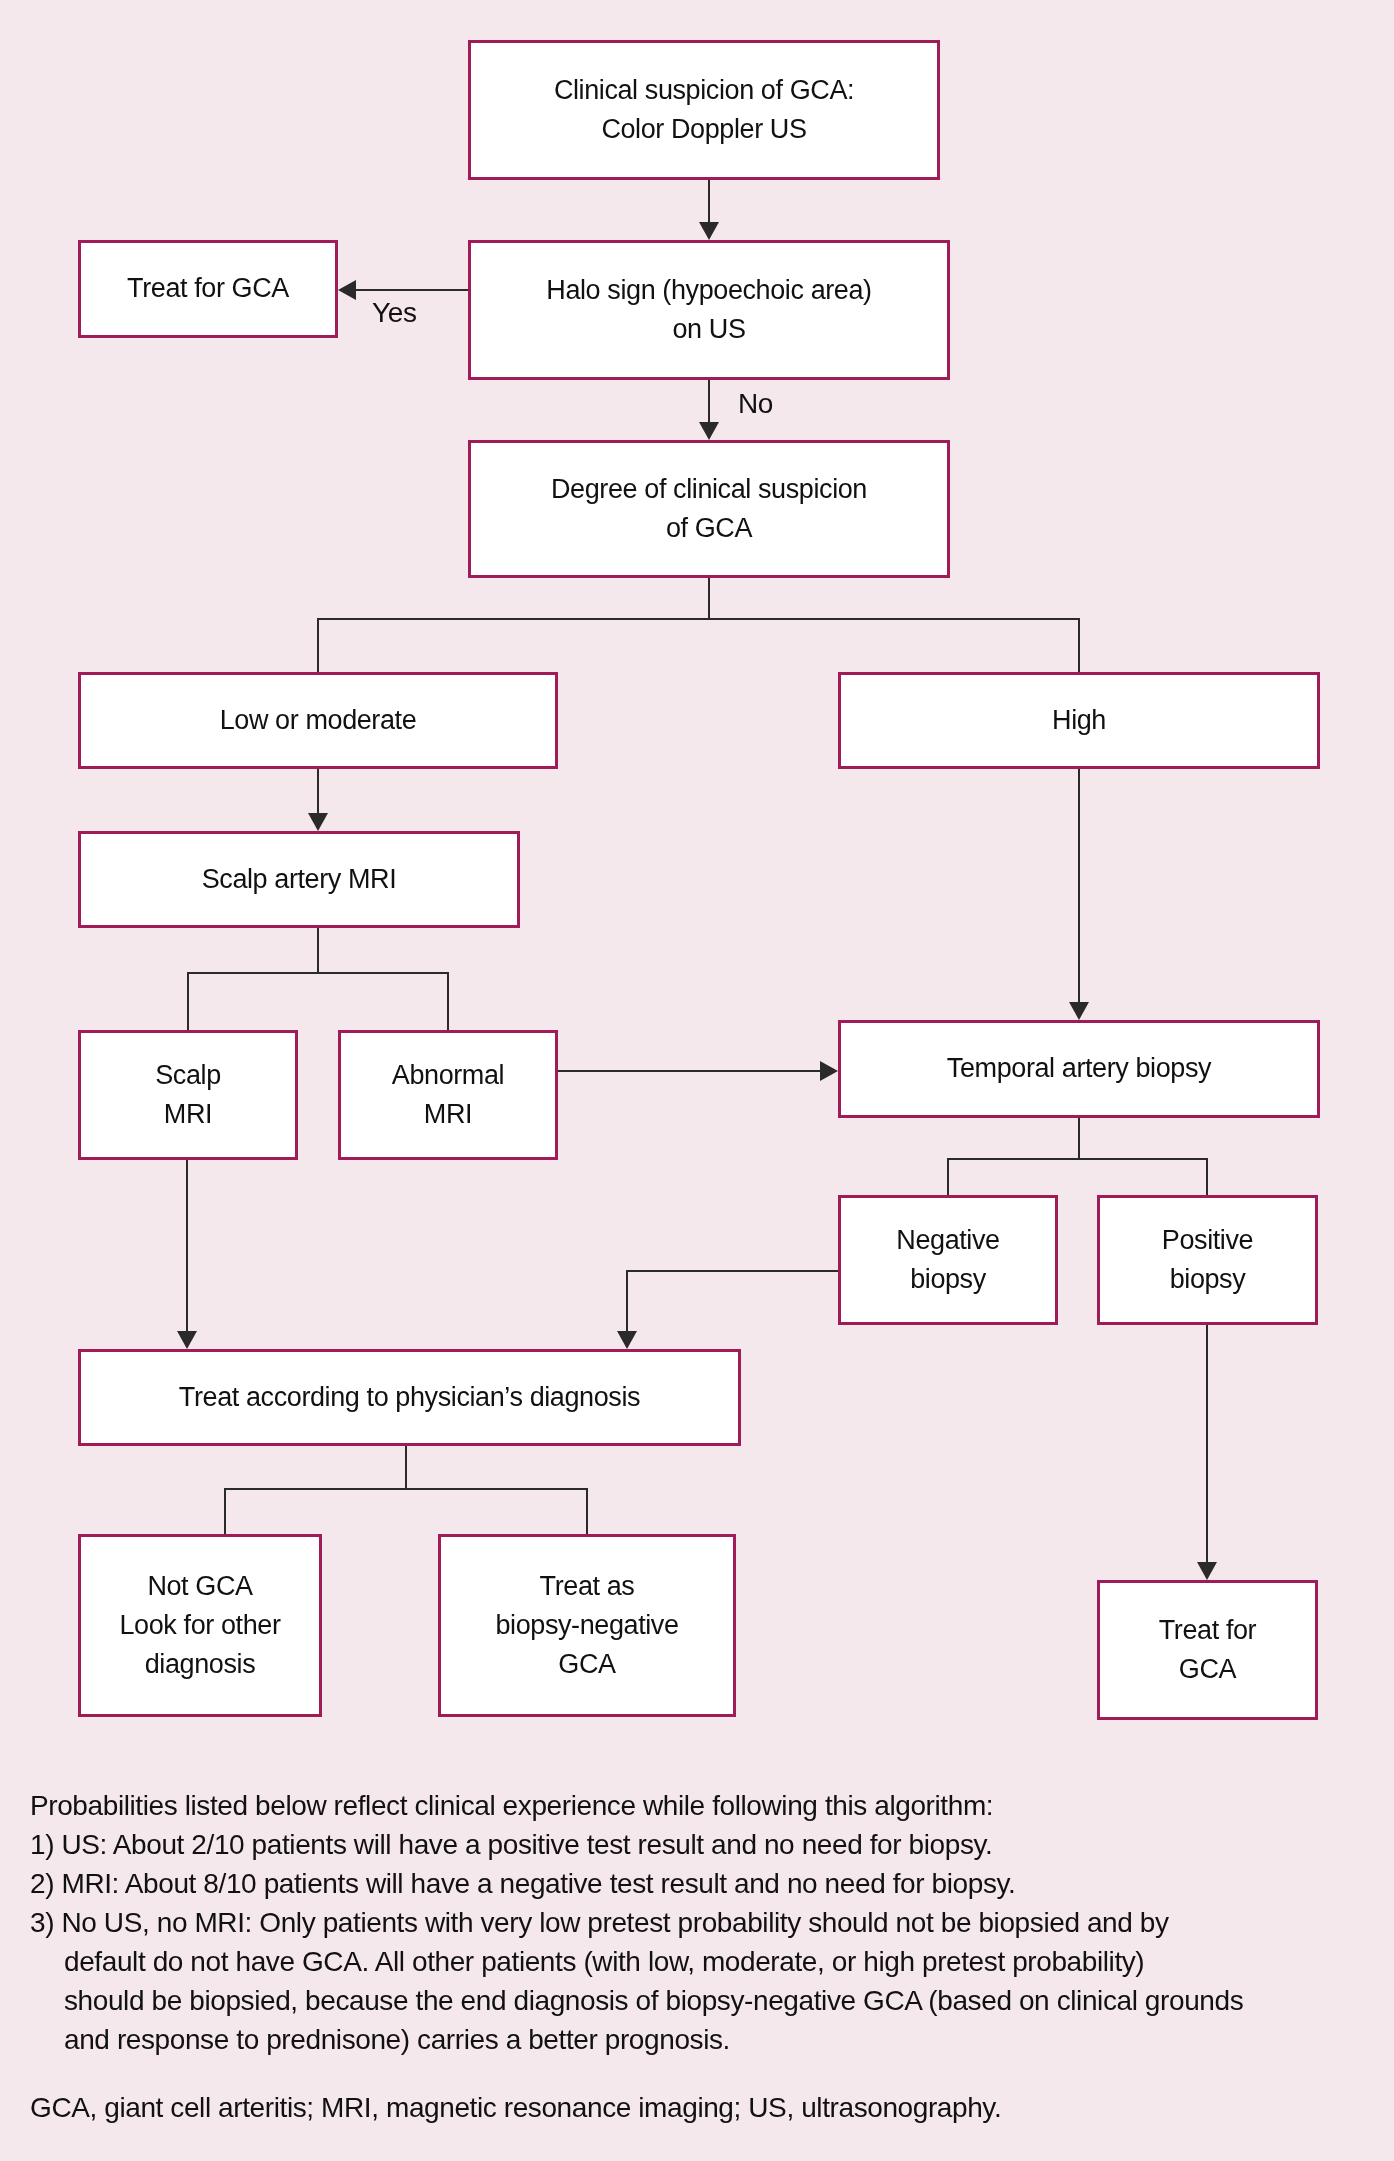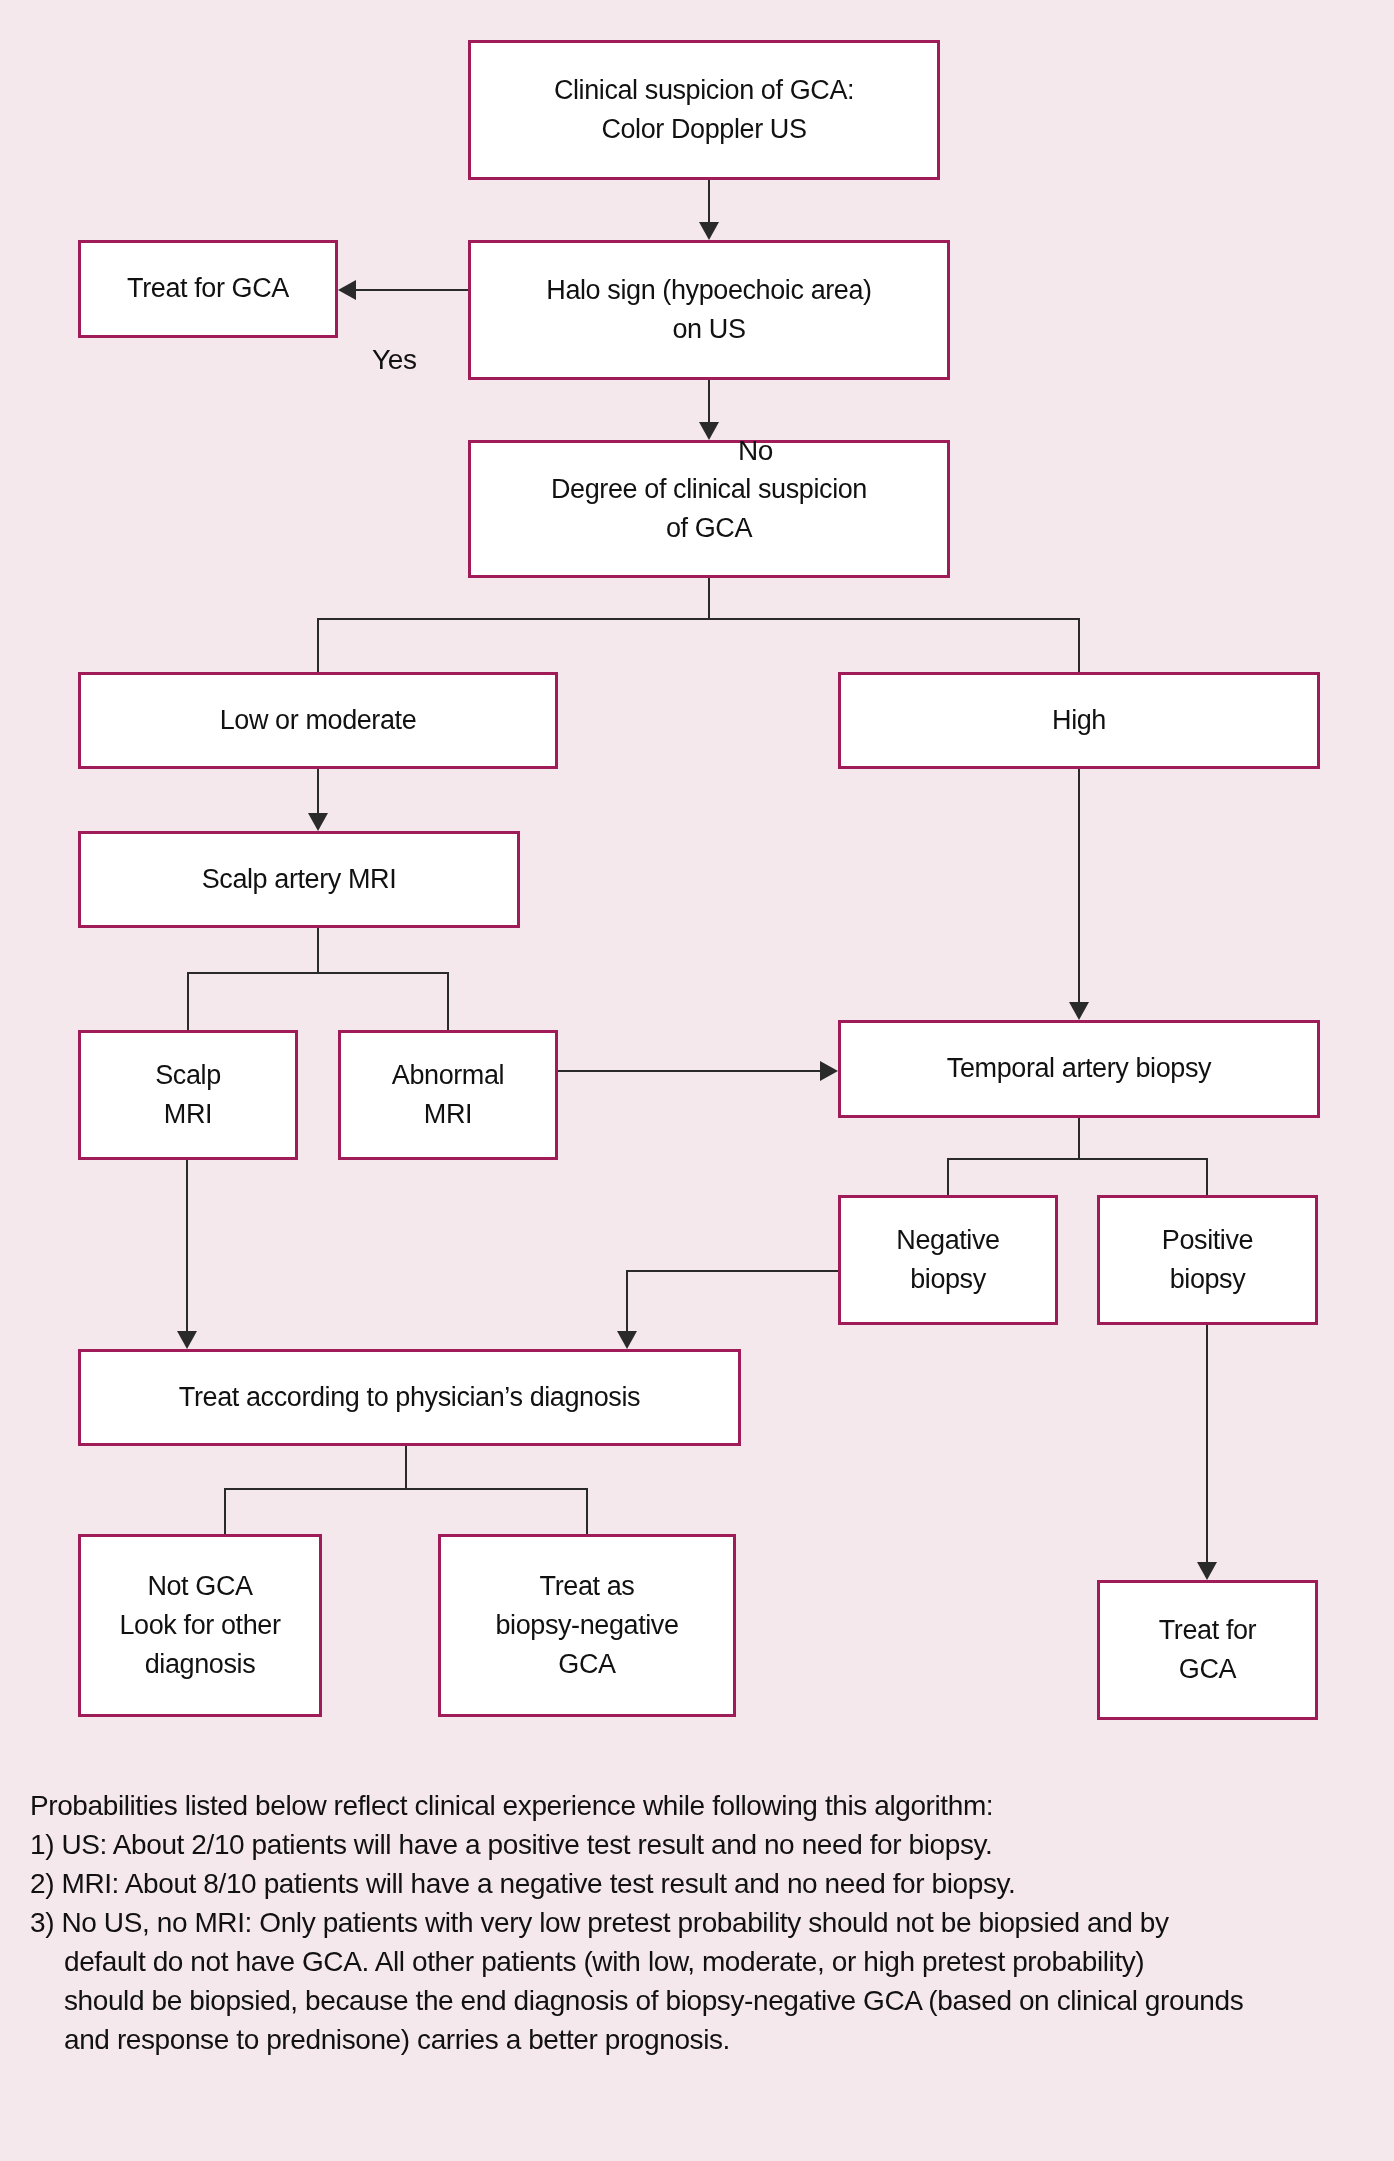--- a/index.html
+++ b/index.html
@@ -27,21 +27,21 @@
   .arrow-down{position:absolute;width:0;height:0;
     border-left:10px solid transparent;border-right:10px solid transparent;
     border-top:18px solid var(--line);}
   .arrow-left{position:absolute;width:0;height:0;
     border-top:10px solid transparent;border-bottom:10px solid transparent;
     border-right:18px solid var(--line);}
   .arrow-right{position:absolute;width:0;height:0;
     border-top:10px solid transparent;border-bottom:10px solid transparent;
     border-left:18px solid var(--line);}
   .edge-label{
-    position:absolute;font-size:28px;font-weight:500;letter-spacing:-0.4px;color:var(--text);margin-top:47px;
+    position:absolute;font-size:28px;font-weight:500;letter-spacing:-0.4px;color:var(--text);
   }
   #notes{
     position:absolute;left:30px;top:1786px;width:1340px;
     font-size:28px;font-weight:400;letter-spacing:-0.4px;line-height:39px;color:var(--text);
   }
   .note-line{white-space:pre;}
   .note-line.indent{padding-left:34px;}
   .note-line.abbrev{margin-top:29px;}
 </style>
 </head>
@@ -176,15 +176,16 @@
   <div class="arrow-down" style="left:1197px;top:1562px"></div>
 
   <div id="notes">
     <div class="note-line">Probabilities listed below reflect clinical experience while following this algorithm:</div>
     <div class="note-line">1) US: About 2/10 patients will have a positive test result and no need for biopsy.</div>
     <div class="note-line">2) MRI: About 8/10 patients will have a negative test result and no need for biopsy.</div>
     <div class="note-line">3) No US, no MRI: Only patients with very low pretest probability should not be biopsied and by</div>
     <div class="note-line indent">default do not have GCA. All other patients (with low, moderate, or high pretest probability)</div>
     <div class="note-line indent">should be biopsied, because the end diagnosis of biopsy-negative GCA (based on clinical grounds</div>
     <div class="note-line indent">and response to prednisone) carries a better prognosis.</div>
+    <div class="note-line abbrev">GCA, giant cell arteritis; MRI, magnetic resonance imaging; US, ultrasonography.</div>
   </div>
 
 </div>
 
 </body></html>

